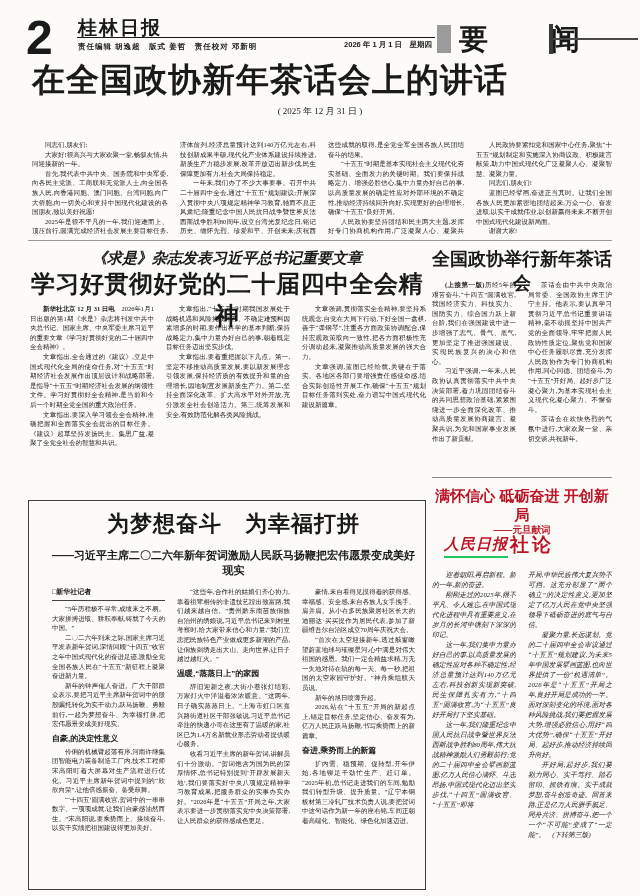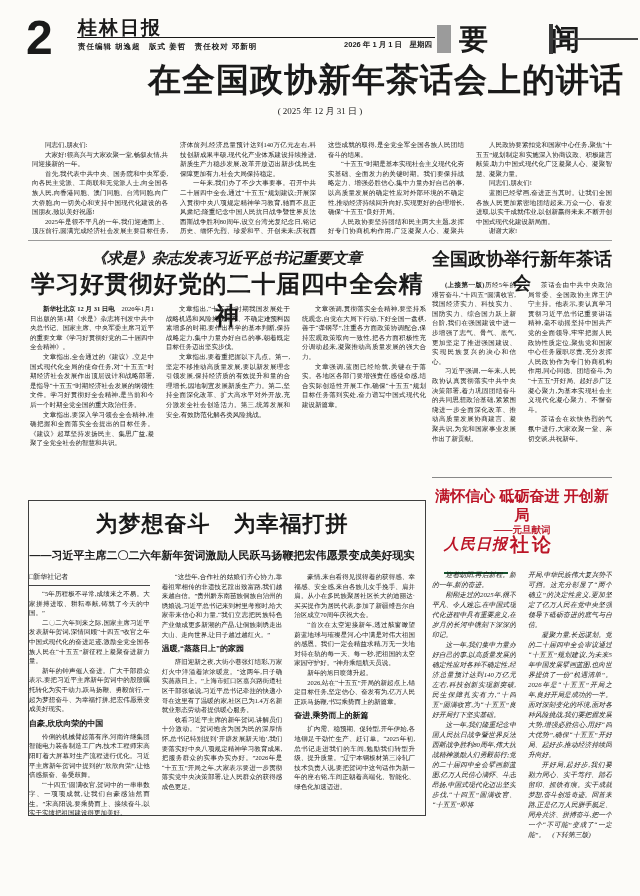--- a/index.html
+++ b/index.html
@@ -19,48 +19,48 @@
   #header-hbar{left:553px;top:38px;width:85px;height:2px;background:#4a4a4a;}
   
   .cols{display:flex;gap:12px;}
   .col{flex:1 1 0;overflow:hidden;}
   .para{margin:0;text-indent:2em;text-align:justify;font-size:6.5px;line-height:9.6px;}
   .para.cont{text-indent:0;}
   .para.right{text-align:right;text-indent:0;}
   .para b{font-weight:700;}
   .subhead{margin:4px 0 3px 0;text-indent:0;text-align:left;font-size:8px;line-height:11px;font-weight:900;
            font-family:"Liberation Sans","DejaVu Sans",sans-serif;}
-  .byline{margin:0 0 3px 0;text-indent:0;font-size:7px;line-height:11px;font-weight:400;
+  .byline{margin:0 0 3px 0;text-indent:0;font-size:7px;line-height:11px;font-weight:700;
           border-bottom:1px solid #444;padding-bottom:2px;}
   
-  #speech-title{left:40px;top:62px;width:584px;text-align:right;font-size:33px;font-weight:900;letter-spacing:1px;line-height:1.1;}
+  #speech-title{left:32px;top:62px;width:584px;text-align:left;font-size:33px;font-weight:900;letter-spacing:1px;line-height:1.1;}
   #speech-dateline{left:28px;top:105px;width:584px;text-align:center;font-size:9px;}
   #speech-author{left:28px;top:118px;width:584px;text-align:center;font-size:14px;font-weight:700;letter-spacing:2px;}
   #speech-body{left:32px;top:140px;width:580px;height:96px;}
   #rule-under-speech{left:28px;top:240px;width:584px;height:1px;background:#9a9a9a;}
   
   #qiushi-kicker{left:28px;top:249px;width:398px;text-align:center;font-size:15px;font-weight:900;font-style:italic;}
   #qiushi-title{left:24px;top:268px;width:406px;text-align:center;font-size:24px;font-weight:900;letter-spacing:0.5px;}
   #qiushi-body{left:30px;top:304px;width:396px;height:190px;}
   
   #cppcc-title{left:430px;top:247px;width:184px;text-align:center;font-size:18px;font-weight:900;}
   #cppcc-body{left:432px;top:280px;width:180px;height:192px;}
   #rule-right{left:432px;top:477px;width:180px;height:1px;background:#888;}
   
   #editorial-title{left:428px;top:487px;width:188px;text-align:center;font-size:15px;font-weight:900;color:#bb1527;}
   #editorial-subtitle{left:432px;top:524px;width:180px;text-align:center;font-size:9.5px;font-weight:700;color:#bb1527;}
   #editorial-logo{left:444px;top:532px;color:#bb1527;}
   #editorial-logo .logo-name{font-size:15px;font-weight:900;font-style:italic;letter-spacing:1px;
-       border-bottom:2px solid #14532d;padding-bottom:18px;display:inline-block;text-align:center;}
+       border-bottom:2px solid #22c55e;padding-bottom:2px;display:inline-block;text-align:center;}
   #editorial-logo .logo-label{font-size:19px;font-weight:900;margin-left:2px;letter-spacing:3px;vertical-align:-2px;}
   #editorial-body{left:432px;top:570px;width:180px;height:318px;font-style:italic;}
   #editorial-body .para{font-size:6.8px;line-height:10px;}
   
-  #feature-box{left:28px;top:500px;width:398px;height:316px;border:1px solid #3f3f3f;box-sizing:border-box;
-               padding:6px 10px 6px 0;}
+  #feature-box{left:28px;top:500px;width:398px;height:390px;border:1px solid #3f3f3f;box-sizing:border-box;
+               padding:6px 10px 6px 23px;}
   #feature-title{text-align:center;font-size:22px;font-weight:900;margin:2px 0 0 0;letter-spacing:1px;}
   #feature-subtitle{text-align:center;font-size:11px;font-weight:700;margin:9px 0 0 0;}
   #feature-body{margin-top:9px;height:312px;}
 </style>
 </head>
 <body>
 
 <div id="page">
 
   <div class="abs sans" id="page-number">2</div>
@@ -153,21 +153,21 @@
 
   <div class="abs" id="feature-box">
     <div class="sans" id="feature-title">为梦想奋斗　为幸福打拼</div>
     <div class="sans" id="feature-subtitle">——习近平主席二〇二六年新年贺词激励人民跃马扬鞭把宏伟愿景变成美好现实</div>
     <div class="cols" id="feature-body">
       <div class="col">
           <p class="byline">□新华社记者</p>
           <p class="para">“5年历程极不寻常,成绩来之不易。大家拼搏进取、耕耘奉献,铸就了今天的中国。”</p>
           <p class="para">二〇二六年到来之际,国家主席习近平发表新年贺词,深情回顾“十四五”收官之年中国式现代化的奋进足迹,激励全党全国各族人民在“十五五”新征程上凝聚奋进新力量。</p>
           <p class="para">新年的钟声催人奋进。广大干部群众表示,要把习近平主席新年贺词中的殷殷嘱托转化为实干动力,跃马扬鞭、勇毅前行,一起为梦想奋斗、为幸福打拼,把宏伟愿景变成美好现实。</p>
-          <p class="subhead">自豪,欣欣向荣的中国</p>
+          <p class="subhead">自豪,的决定性意义</p>
           <p class="para">伶俐的机械臂起落有序,河南许继集团智能电力装备制造工厂内,技术工程师宋高阳盯着大屏幕对生产流程进行优化。习近平主席新年贺词中提到的“欣欣向荣”,让他倍感振奋、备受鼓舞。</p>
           <p class="para">“‘十四五’圆满收官,贺词中的一串串数字、一项项成就,让我们自豪感油然而生。”宋高阳说,要乘势而上、接续奋斗,以实干实绩把祖国建设得更加美好。</p>
         </div>
       <div class="col">
           <p class="para">“这些年,合作社的姑娘们齐心协力,靠着祖辈相传的非遗技艺蹚出致富路,我们越来越自信。”贵州黔东南苗族侗族自治州的绣娘说,习近平总书记来到村里考察时,给大家带来信心和力量,“我们立志把民族特色产业做成更多新潮的产品,让侗族刺绣走出大山、走向世界,让日子越过越红火。”</p>
           <p class="subhead">温暖,“蒸蒸日上”的家园</p>
           <p class="para">辞旧迎新之夜,大街小巷张灯结彩,万家灯火中洋溢着浓浓暖意。“这两年,日子确实蒸蒸日上。”上海市虹口区嘉兴路街道社区干部张敏说,习近平总书记牵挂的快递小哥在这里有了温暖的家,社区已为1.4万名新就业形态劳动者提供暖心服务。</p>
           <p class="para">收看习近平主席的新年贺词,讲解员们十分激动。“贺词饱含为国为民的深厚情怀,总书记特别提到‘开辟发展新天地’,我们要落实好中央八项规定精神学习教育成果,把服务群众的实事办实办好。”2026年是“十五五”开局之年,大家表示要进一步贯彻落实党中央决策部署,让人民群众的获得感成色更足。</p>
         </div>
       <div class="col">

